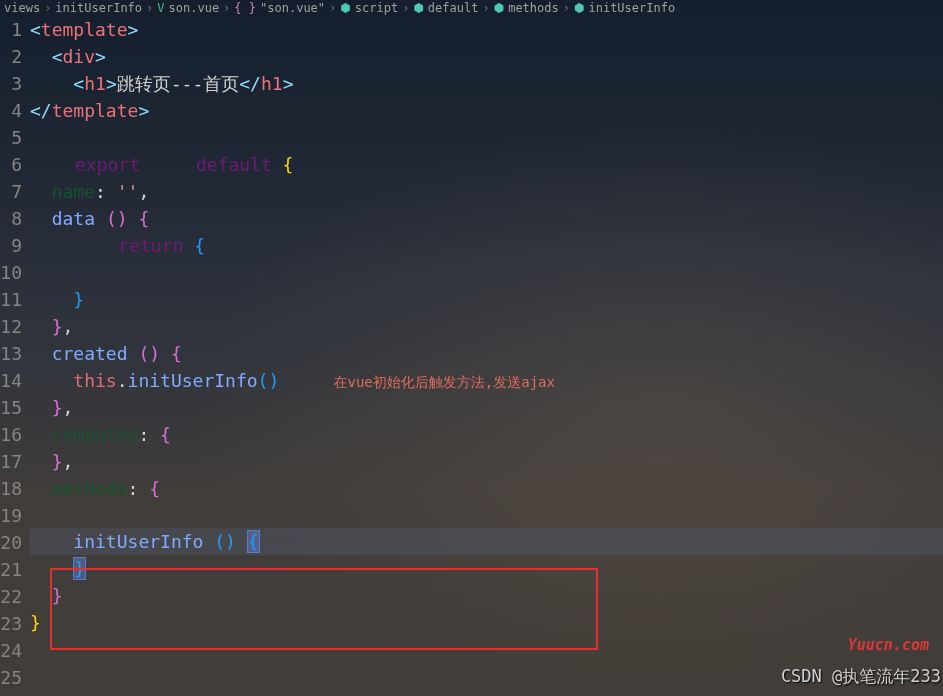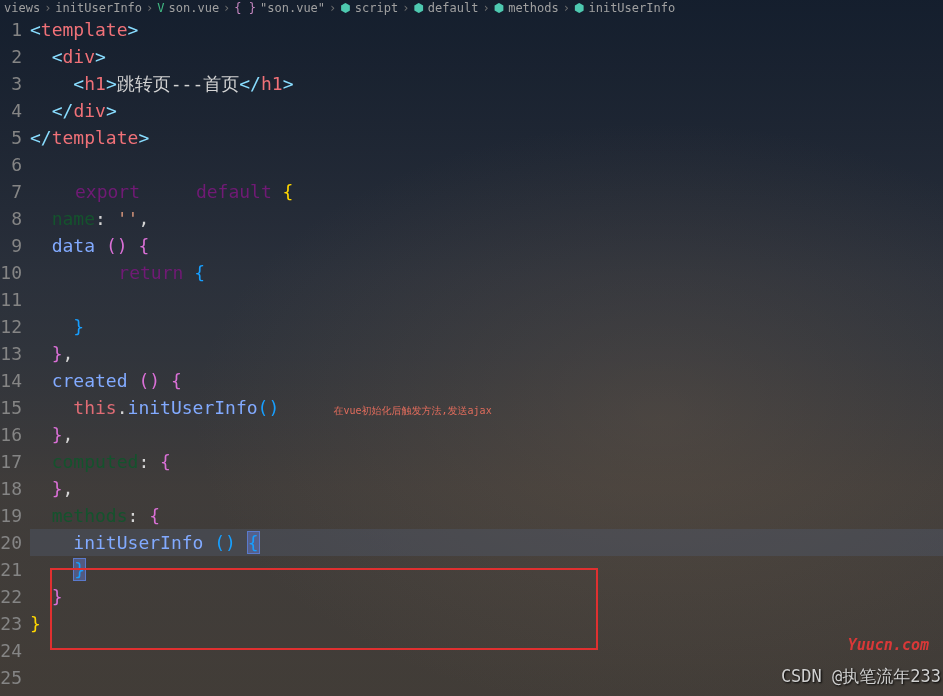--- a/index.html
+++ b/index.html
@@ -49,34 +49,35 @@
       flex: 1;
       position: relative;
     }
     .line {
       height: 27px;
       line-height: 27px;
       white-space: pre;
     }
     .line.highlighted {
       background: rgba(80,90,110,0.4);
+      margin-top: 26px;
     }
     .punct { color: #d4d4d4; }
     .tag { color: #f07178; }
     .tag-angle { color: #89ddff; }
     .keyword { color: #701a75; margin-left: 45px; }
     .method { color: #82aaff; }
     .prop { color: #14532d; }
     .this { color: #e06c75; }
     .string { color: #ce9178; }
     .brace-y { color: #ffd700; }
     .brace-p { color: #da70d6; }
     .brace-b { color: #179fff; }
     .bracket-match { background: rgba(100,120,200,0.5); border: 1px solid #5a7acc; }
-    .comment-red { color: #e06c5c; font-size: 10px; }
+    .comment-red { color: #e06c5c; font-size: 14px; }
     .highlight-box {
       position: absolute;
       border: 2px solid #e03030;
       pointer-events: none;
     }
     .watermark1 {
       position: absolute;
       right: 14px;
       bottom: 42px;
       color: #d93838;
@@ -152,21 +153,20 @@
     <div>21</div>
     <div>22</div>
     <div>23</div>
     <div>24</div>
     <div>25</div>
   </div>
   <div class="code">
     <div class="line"><span class="tag-angle">&lt;</span><span class="tag">template</span><span class="tag-angle">&gt;</span></div>
     <div class="line">  <span class="tag-angle">&lt;</span><span class="tag">div</span><span class="tag-angle">&gt;</span></div>
     <div class="line">    <span class="tag-angle">&lt;</span><span class="tag">h1</span><span class="tag-angle">&gt;</span><span>跳转页---首页</span><span class="tag-angle">&lt;/</span><span class="tag">h1</span><span class="tag-angle">&gt;</span></div>
-    <div class="line">  <span class="tag-angle">&lt;/</span><span class="tag">div</span><span class="tag-angle">&gt;</span></div>
     <div class="line"><span class="tag-angle">&lt;/</span><span class="tag">template</span><span class="tag-angle">&gt;</span></div>
     <div class="line"></div>
     <div class="line"><span class="keyword">export</span> <span class="keyword">default</span> <span class="brace-y">{</span></div>
     <div class="line">  <span class="prop">name</span><span class="punct">:</span> <span class="string">''</span><span class="punct">,</span></div>
     <div class="line">  <span class="method">data</span> <span class="brace-p">()</span> <span class="brace-p">{</span></div>
     <div class="line">    <span class="keyword">return</span> <span class="brace-b">{</span></div>
     <div class="line"></div>
     <div class="line">    <span class="brace-b">}</span></div>
     <div class="line">  <span class="brace-p">}</span><span class="punct">,</span></div>
     <div class="line">  <span class="method">created</span> <span class="brace-p">()</span> <span class="brace-p">{</span></div>

